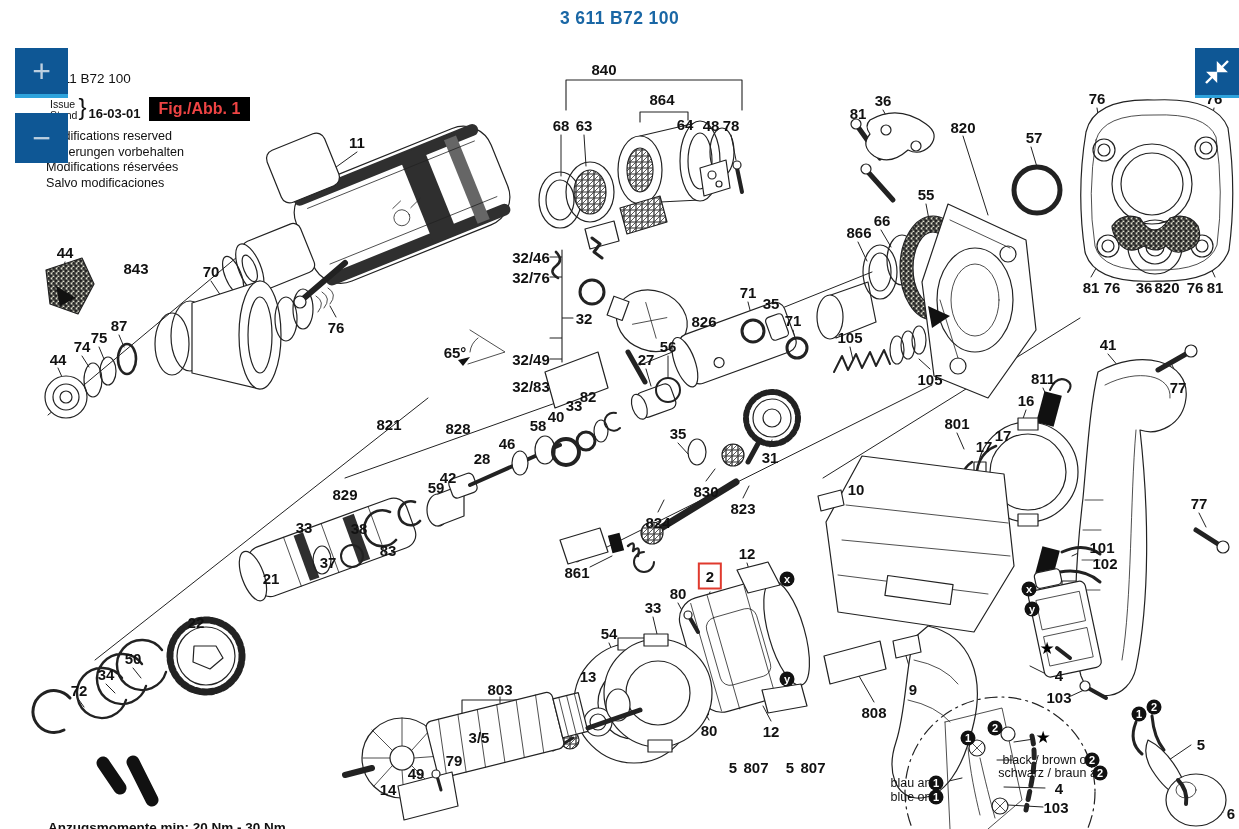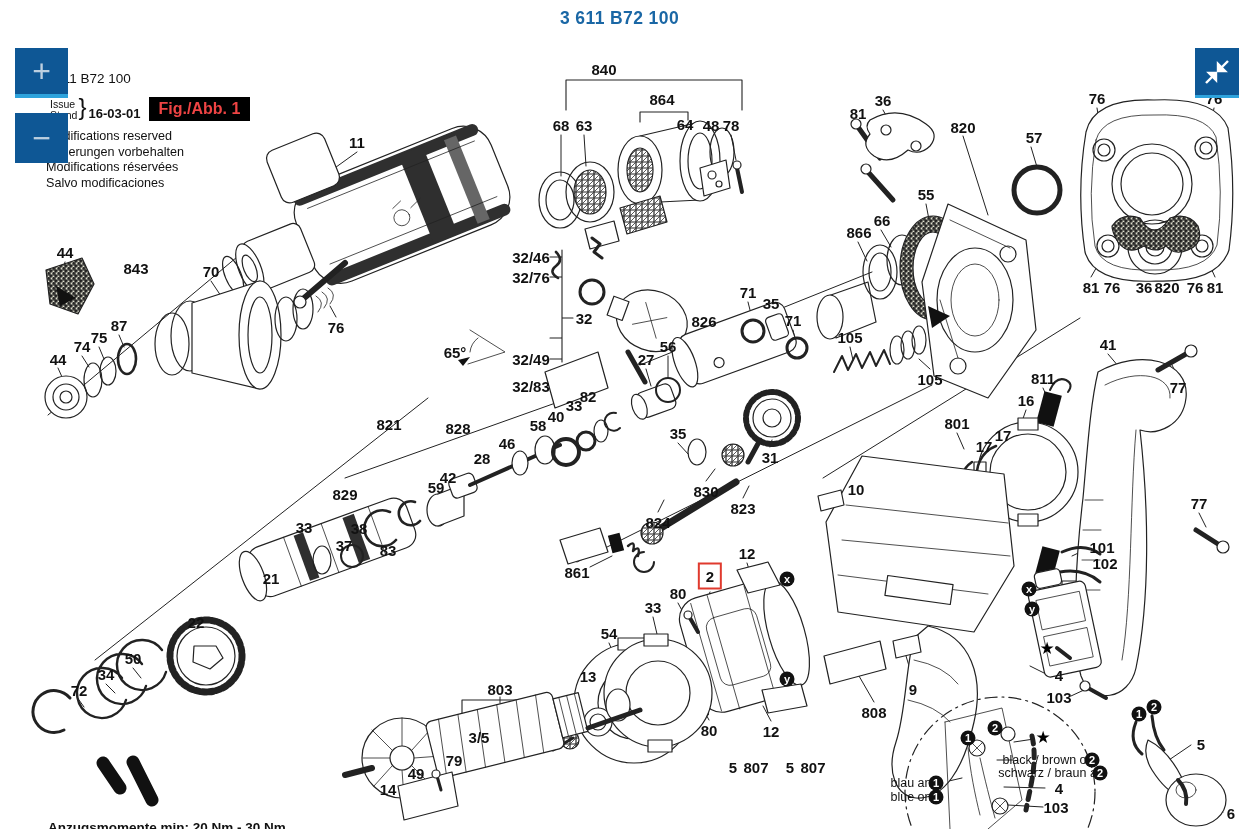--- a/index.html
+++ b/index.html
@@ -484,21 +484,21 @@
       <span class="plabel" style="left: 482px; top: 458px;">28</span>
       <span class="plabel" style="left: 507px; top: 443px;">46</span>
       <span class="plabel" style="left: 538px; top: 425px;">58</span>
       <span class="plabel" style="left: 556px; top: 416px;">40</span>
       <span class="plabel" style="left: 574px; top: 405px;">33</span>
       <span class="plabel" style="left: 588px; top: 396px;">82</span>
       <span class="plabel" style="left: 345px; top: 494px;">829</span>
       <span class="plabel" style="left: 304px; top: 527px;">33</span>
       <span class="plabel" style="left: 359px; top: 528px;">38</span>
       <span class="plabel" style="left: 388px; top: 513px; margin-top: 37px;">83</span>
-      <span class="plabel" style="left: 328px; top: 545px; margin-left: 16px;">37</span>
+      <span class="plabel" style="left: 328px; top: 562px;">37</span>
       <span class="plabel" style="left: 271px; top: 578px;">21</span>
       <span class="plabel" style="left: 196px; top: 622px;">22</span>
       <span class="plabel" style="left: 133px; top: 658px;">50</span>
       <span class="plabel" style="left: 106px; top: 674px;">34</span>
       <span class="plabel" style="left: 79px; top: 690px;">72</span>
       <span class="plabel" style="left: 388px; top: 789px;">14</span>
       <span class="plabel" style="left: 416px; top: 773px;">49</span>
       <span class="plabel" style="left: 454px; top: 760px;">79</span>
       <span class="plabel" style="left: 479px; top: 737px;">3/5</span>
       <span class="plabel" style="left: 500px; top: 689px;">803</span>

